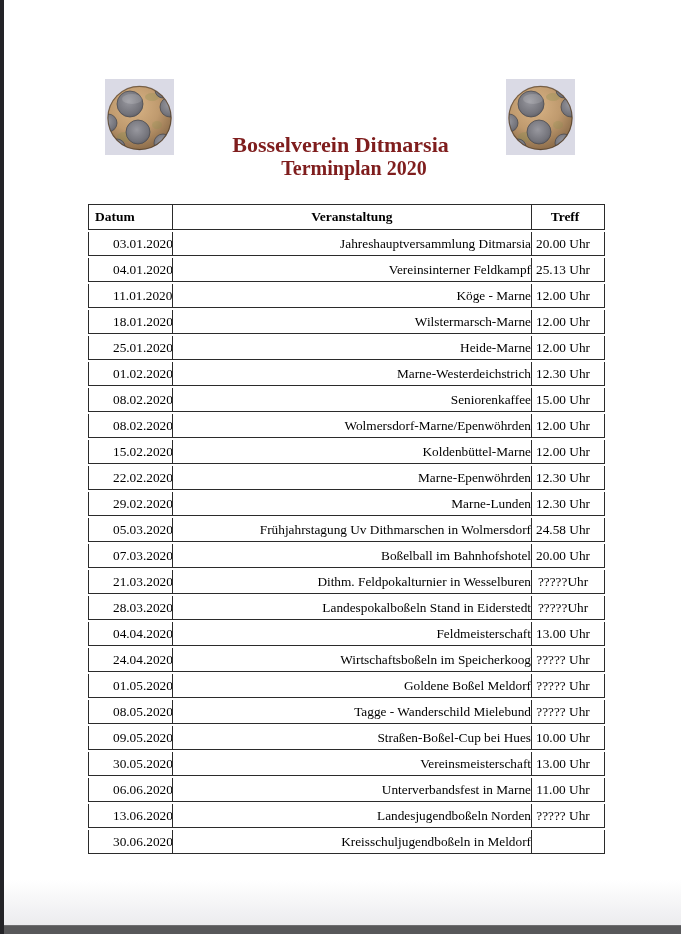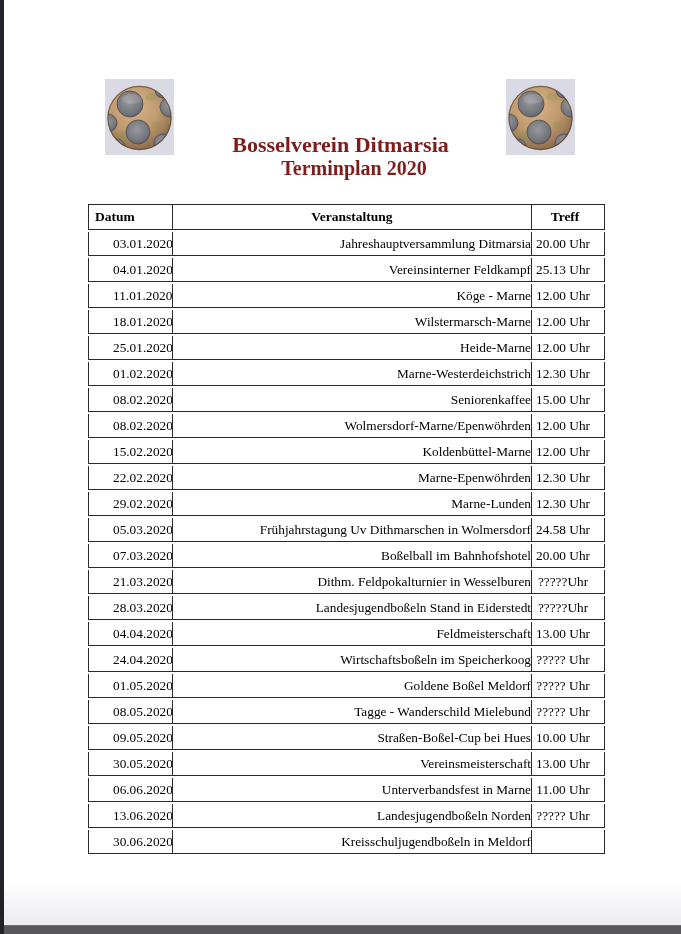--- a/index.html
+++ b/index.html
@@ -215,21 +215,21 @@
   </tr>
 
   <tr>
     <td class="c-datum">21.03.2020</td>
     <td class="c-event">Dithm. Feldpokalturnier in Wesselburen</td>
     <td class="c-treff">?????Uhr</td>
   </tr>
 
   <tr>
     <td class="c-datum">28.03.2020</td>
-    <td class="c-event">Landesjugendboßeln Stand in Eiderstedt</td>
+    <td class="c-event">Landespokalboßeln Stand in Eiderstedt</td>
     <td class="c-treff">?????Uhr</td>
   </tr>
 
   <tr>
     <td class="c-datum">04.04.2020</td>
     <td class="c-event">Feldmeisterschaft</td>
     <td class="c-treff">13.00 Uhr</td>
   </tr>
 
   <tr>

